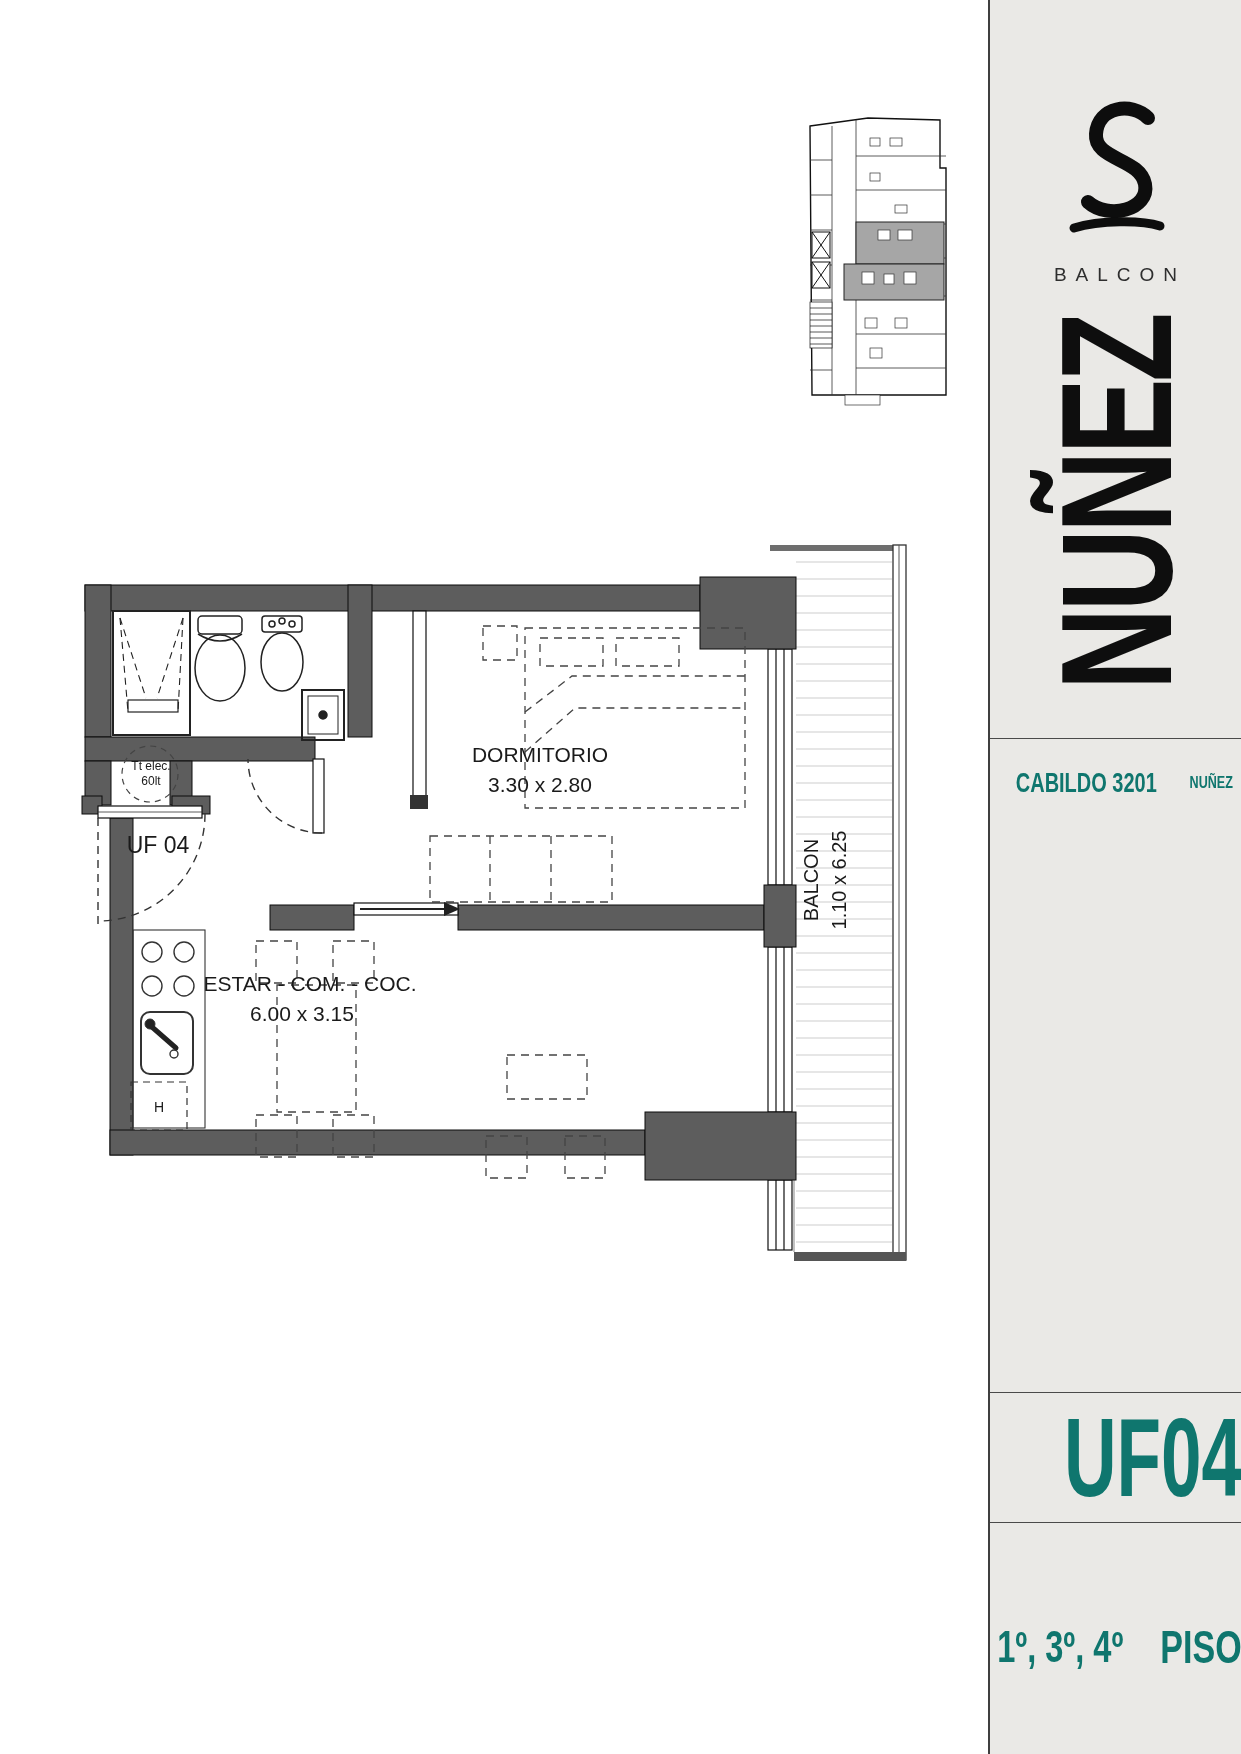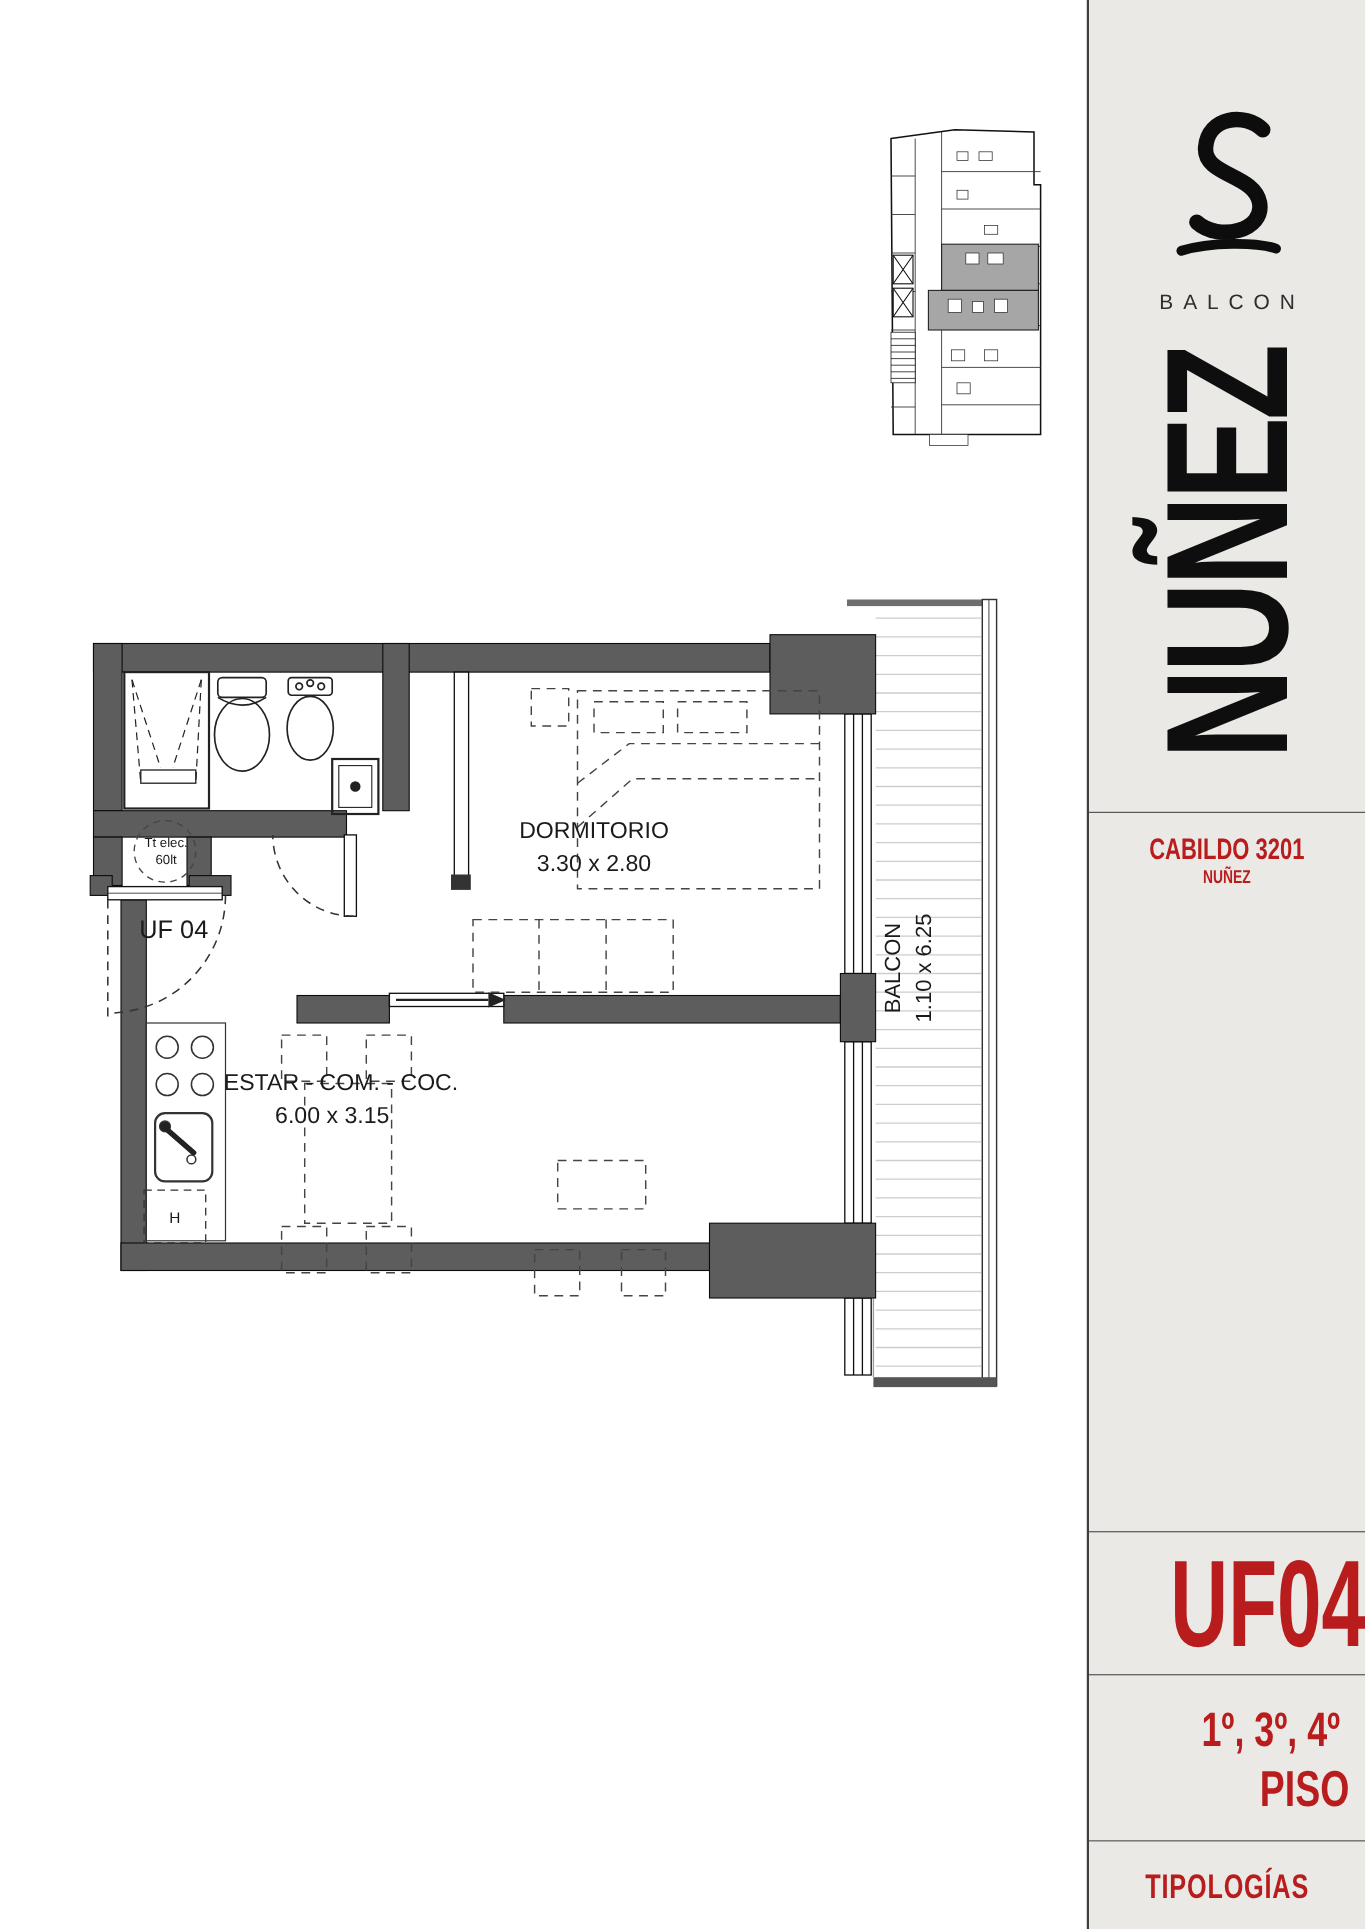--- a/index.html
+++ b/index.html
@@ -1,20 +1,20 @@
 <!DOCTYPE html>
 <html><head>
 <meta charset="utf-8">
 <style>
   html,body{margin:0;padding:0;background:#ffffff;}
   body{width:1241px;height:1754px;position:relative;font-family:"Liberation Sans",sans-serif;overflow:hidden;}
   .plan-canvas{position:absolute;left:0;top:0;width:988px;height:1754px;}
   
   .sidebar{position:absolute;left:988px;top:0;width:253px;height:1754px;background:#eae9e6;border-left:2px solid #3f3f3f;box-sizing:border-box;}
-  .sec{position:absolute;left:0;width:100%;display:flex;flex-direction:column;align-items:center;justify-content:center;color:#b91c1c;}
+  .sec{position:absolute;left:0;width:100%;display:flex;flex-direction:row;align-items:center;justify-content:center;color:#0f766e;}
   .sec-border{border-top:1px solid #4a4a4a;}
   .cond{display:inline-block;transform:scaleX(0.74);transform-origin:50% 50%;white-space:nowrap;font-weight:bold;}
   .brand{position:absolute;left:0;top:96px;width:100%;text-align:center;}
   .brand-word{margin-top:14px;font-size:19px;letter-spacing:9px;color:#2e2e2e;font-weight:400;padding-left:9px;}
   .nunez-vert{position:absolute;left:50%;top:503px;transform:translate(-50%,-50%) rotate(-90deg) scaleX(0.72);font-size:158px;font-weight:bold;letter-spacing:-5px;white-space:nowrap;color:#0e0e0e;line-height:1;}
   .addr1{font-size:27px;line-height:1.1;}
   .addr2{font-size:17px;line-height:1.2;}
   .uf-big{font-size:112px;line-height:1;transform:scaleX(0.65);}
   .floors{font-size:44px;line-height:1.25;}
   .piso{font-size:46px;line-height:1.15;}
@@ -245,16 +245,13 @@
 
   <div class="sec sec-border" style="top:1392px;height:130px;padding-left:37px;">
     <span class="cond uf-big">UF04</span>
   </div>
 
   <div class="sec sec-border" style="top:1522px;height:151px;align-items:flex-end;">
     <span class="cond floors">1º, 3º, 4º</span>
     <span class="cond piso">PISO</span>
   </div>
 
-  <div class="sec sec-border" style="top:1673px;height:81px;">
-    <span class="cond tipo">TIPOLOGÍAS</span>
-  </div>
 </div>
 
 </body></html>

